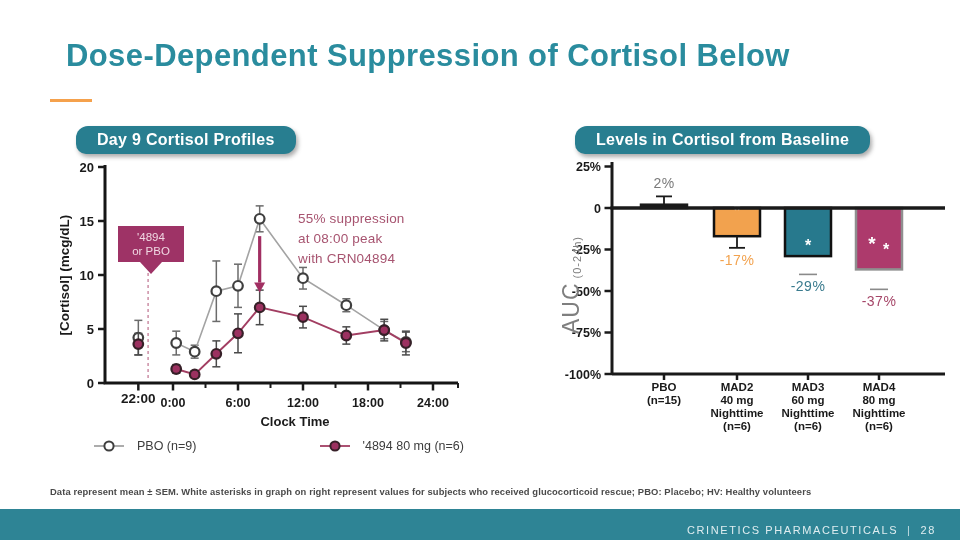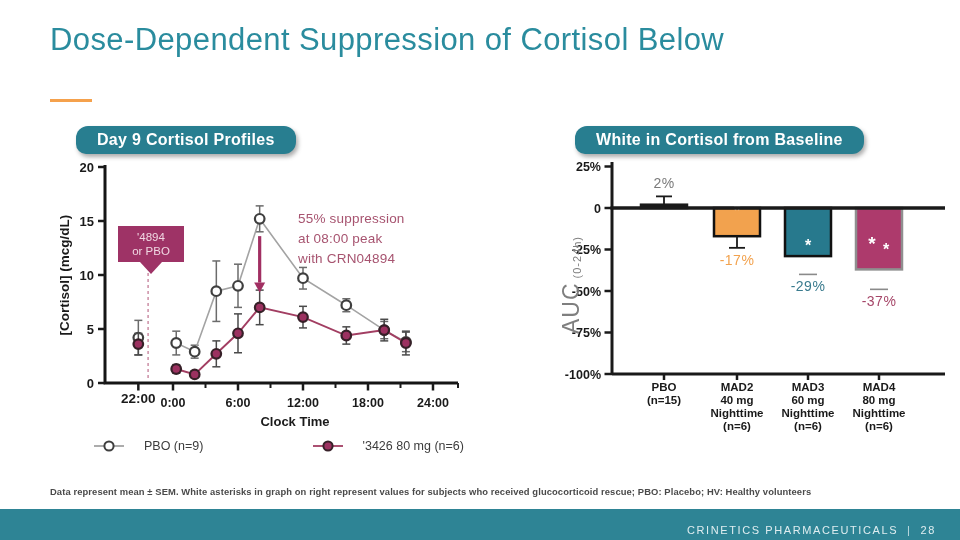--- a/index.html
+++ b/index.html
@@ -1,32 +1,32 @@
 <!DOCTYPE html>
 <html><head>
 <meta charset="utf-8">
 <title>Slide</title>
 <style>
   html,body{margin:0;padding:0;background:#e9e9e9;}
   .slide{position:relative;width:960px;height:540px;background:#ffffff;overflow:hidden;
          font-family:"Liberation Sans",sans-serif;}
   .title{position:absolute;left:50px;top:22px;font-size:31px;line-height:36px;
-         color:#2A8C9E;font-weight:400;letter-spacing:.4px;margin:0;}
+         color:#2A8C9E;font-weight:700;letter-spacing:.4px;margin:16px;}
   .title-underline{position:absolute;left:50px;top:99px;width:42px;height:3px;background:#F5A14C;}
   .panel-header{position:absolute;top:126px;height:28px;line-height:28px;background:#287E90;color:#fff;
          font-weight:700;font-size:16px;letter-spacing:.3px;padding:0 21px;
          border-radius:12px 12px 12px 10px;box-shadow:2px 3px 4px rgba(70,70,70,.45);white-space:nowrap;}
   #lp-header{left:76px;}
   #rp-header{left:575px;}
   .chart-svg{position:absolute;}
   #left-chart{left:55px;top:155px;}
   #right-chart{left:555px;top:150px;}
   .legend{position:absolute;left:92px;top:439px;width:372px;display:flex;justify-content:space-between;
          font-size:12.5px;color:#3d3d3d;}
-  .legend-item{display:flex;align-items:flex-start;gap:18px;}
+  .legend-item{display:flex;align-items:flex-start;gap:11px;}
   .footnote{position:absolute;left:50px;top:486px;width:880px;font-size:9.4px;color:#4a4a4a;letter-spacing:.1px;font-weight:bold;}
   .bottom-bar{position:absolute;left:0;top:509px;width:100%;height:42px;background:#2E8495;
          color:#DFEDF0;font-size:11px;letter-spacing:1.6px;display:flex;align-items:center;
          justify-content:flex-end;padding-right:24px;box-sizing:border-box;}
   .bottom-bar .sep{margin:0 9px;opacity:.85;}
   svg text{font-family:"Liberation Sans",sans-serif;}
 </style>
 </head>
 <body>
 
@@ -175,25 +175,25 @@
         <line x1="2" y1="7" x2="32" y2="7" stroke="#a3a3a3" stroke-width="1.8"></line>
         <circle cx="17" cy="7" r="4.6" fill="#ffffff" stroke="#3f3f3f" stroke-width="2"></circle>
       </svg>
       <span>PBO (n=9)</span>
     </div>
     <div class="legend-item">
       <svg width="34" height="14" viewBox="0 0 34 14">
         <line x1="2" y1="7" x2="32" y2="7" stroke="#A23E62" stroke-width="1.8"></line>
         <circle cx="17" cy="7" r="4.6" fill="#9C3160" stroke="#372028" stroke-width="2"></circle>
       </svg>
-      <span>'3426 80 mg (n=6)</span>
+      <span>'4894 80 mg (n=6)</span>
     </div>
   </div>
 
-  <div class="panel-header" id="rp-header">White in Cortisol from Baseline</div>
+  <div class="panel-header" id="rp-header">Levels in Cortisol from Baseline</div>
   <svg id="right-chart" class="chart-svg" width="400" height="345" viewBox="0 0 400 345">
       <line x1="57" y1="12" x2="57" y2="224" stroke="#1a1a1a" stroke-width="3"></line>
       <line x1="57" y1="16.5" x2="49.5" y2="16.5" stroke="#1a1a1a" stroke-width="2.5"></line>
       <text x="46" y="21" text-anchor="end" font-size="12.5" font-weight="700" fill="#1a1a1a">25%</text>
       <line x1="57" y1="58" x2="49.5" y2="58" stroke="#1a1a1a" stroke-width="2.5"></line>
       <text x="46" y="62.5" text-anchor="end" font-size="12.5" font-weight="700" fill="#1a1a1a">0</text>
       <line x1="57" y1="99.5" x2="49.5" y2="99.5" stroke="#1a1a1a" stroke-width="2.5"></line>
       <text x="46" y="104" text-anchor="end" font-size="12.5" font-weight="700" fill="#1a1a1a">-25%</text>
       <line x1="57" y1="141" x2="49.5" y2="141" stroke="#1a1a1a" stroke-width="2.5"></line>
       <text x="46" y="145.5" text-anchor="end" font-size="12.5" font-weight="700" fill="#1a1a1a">-50%</text>

